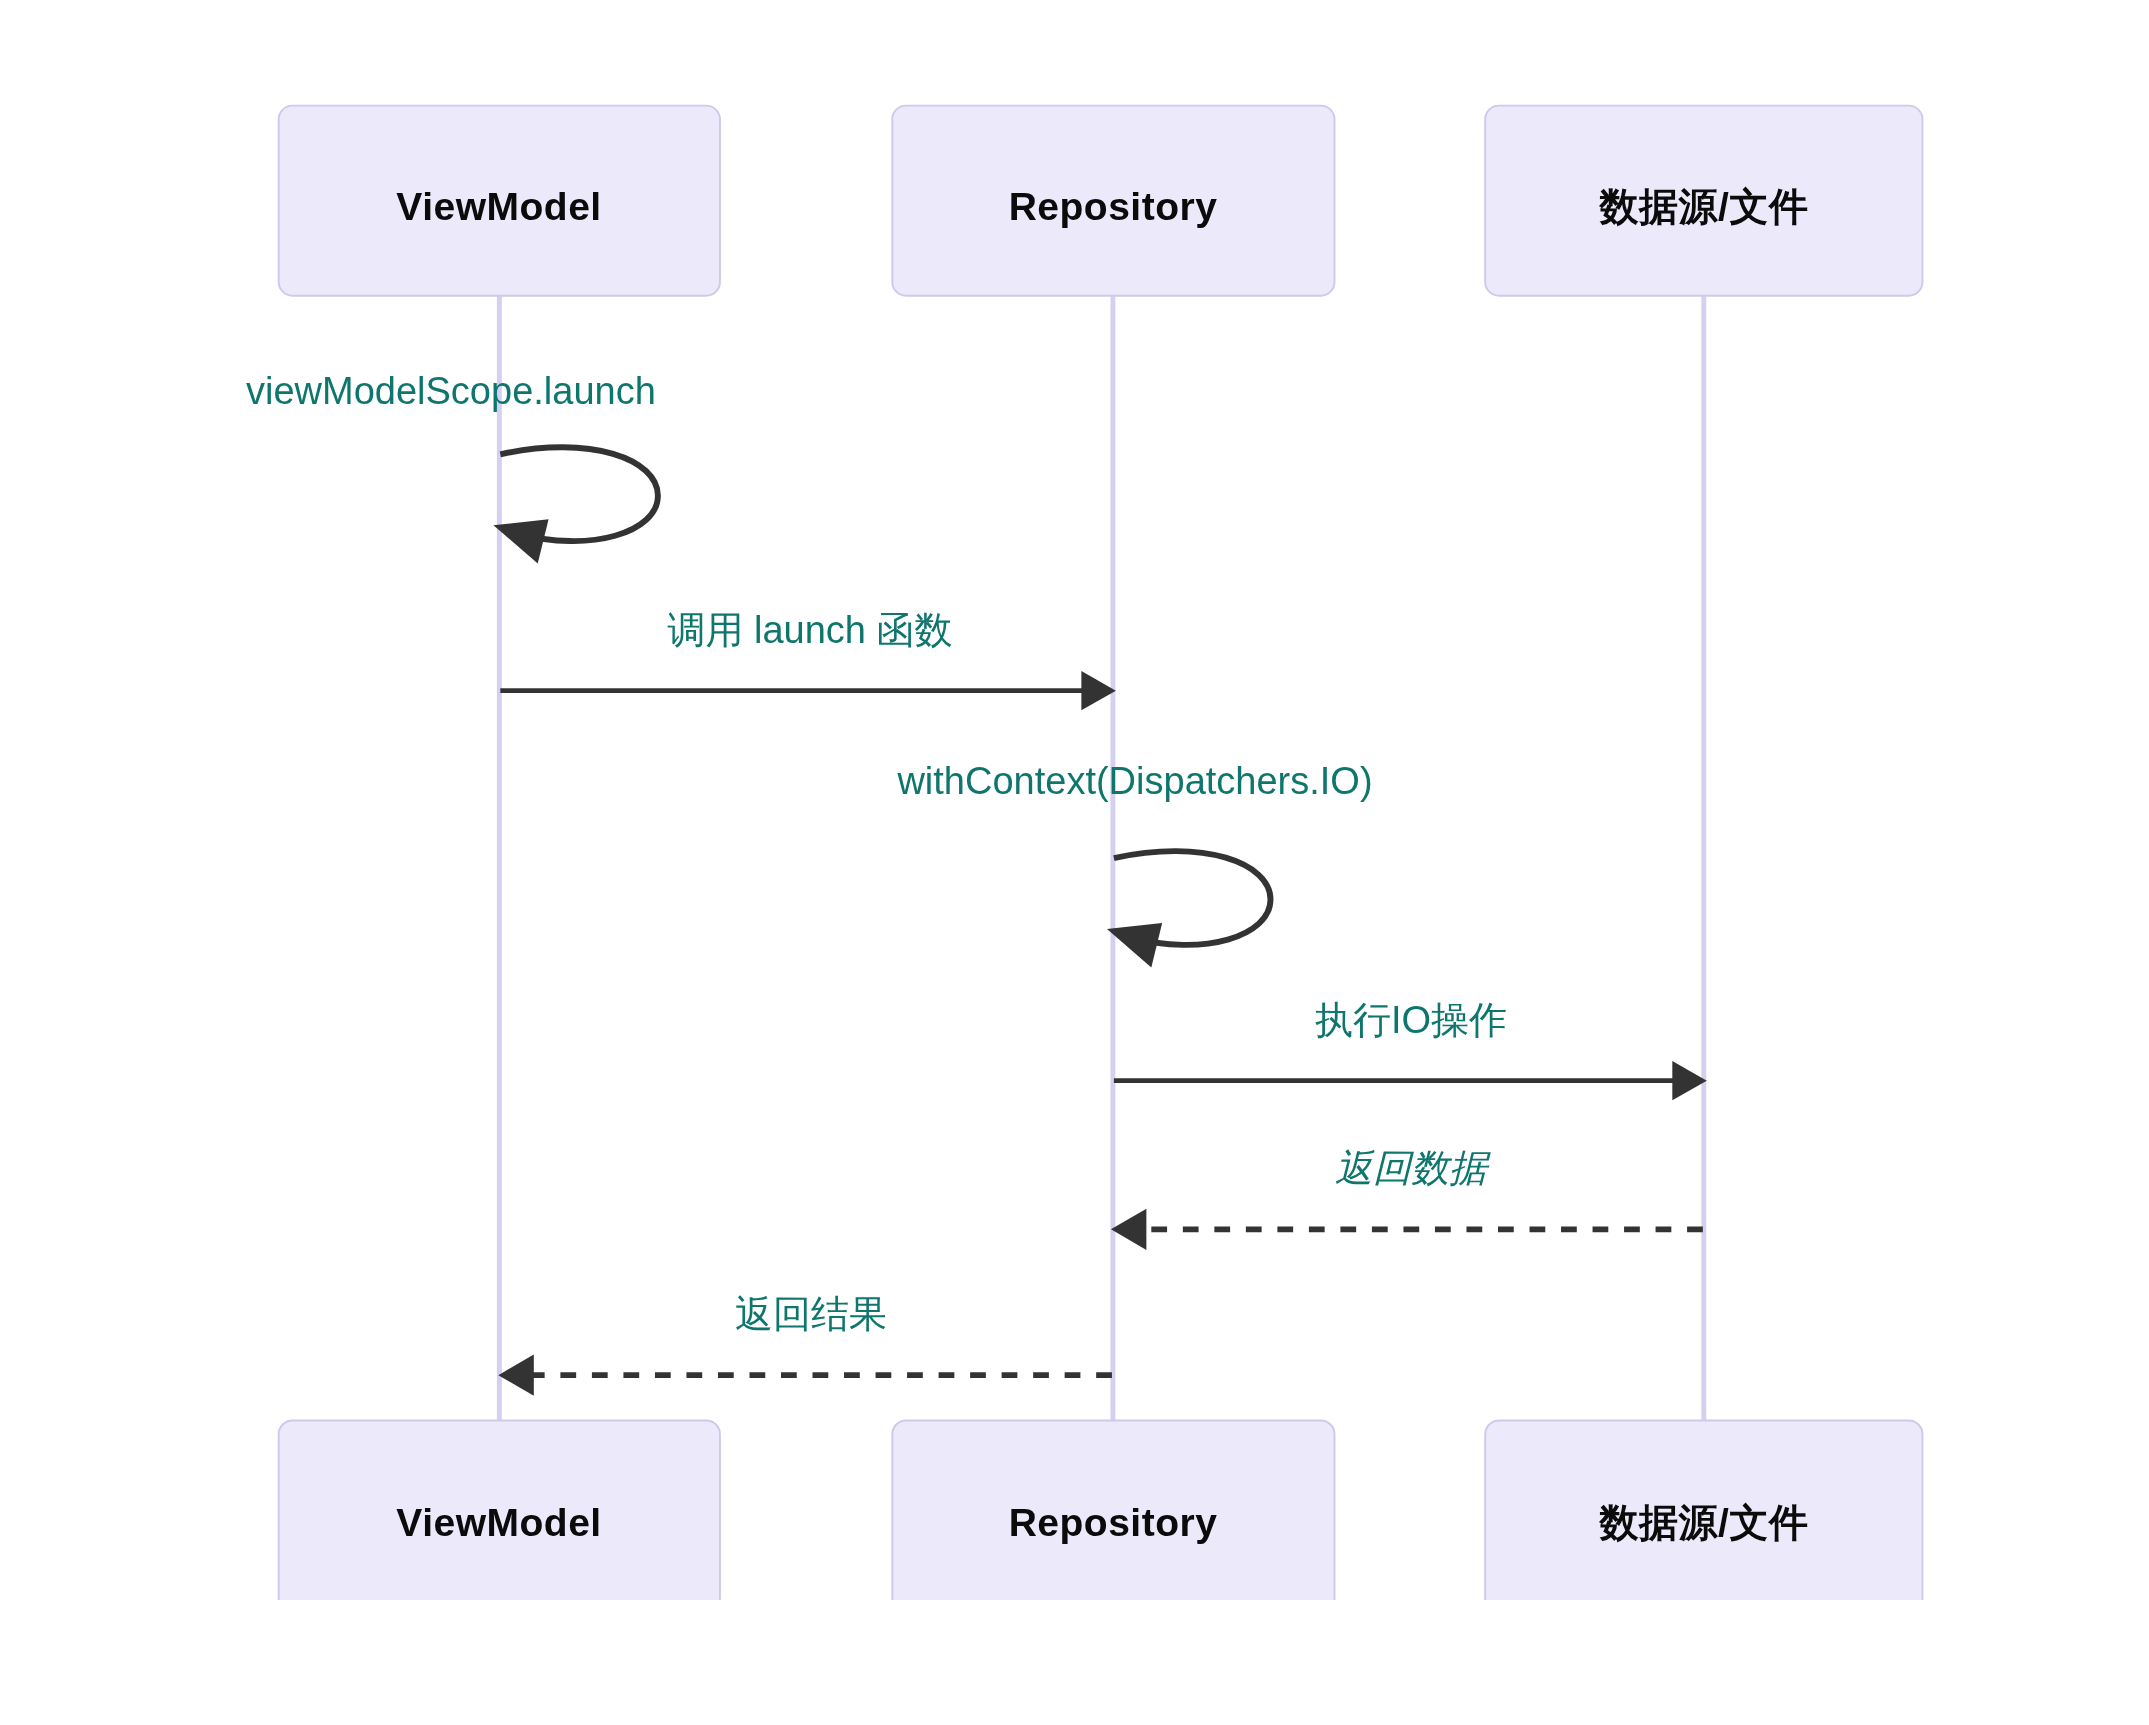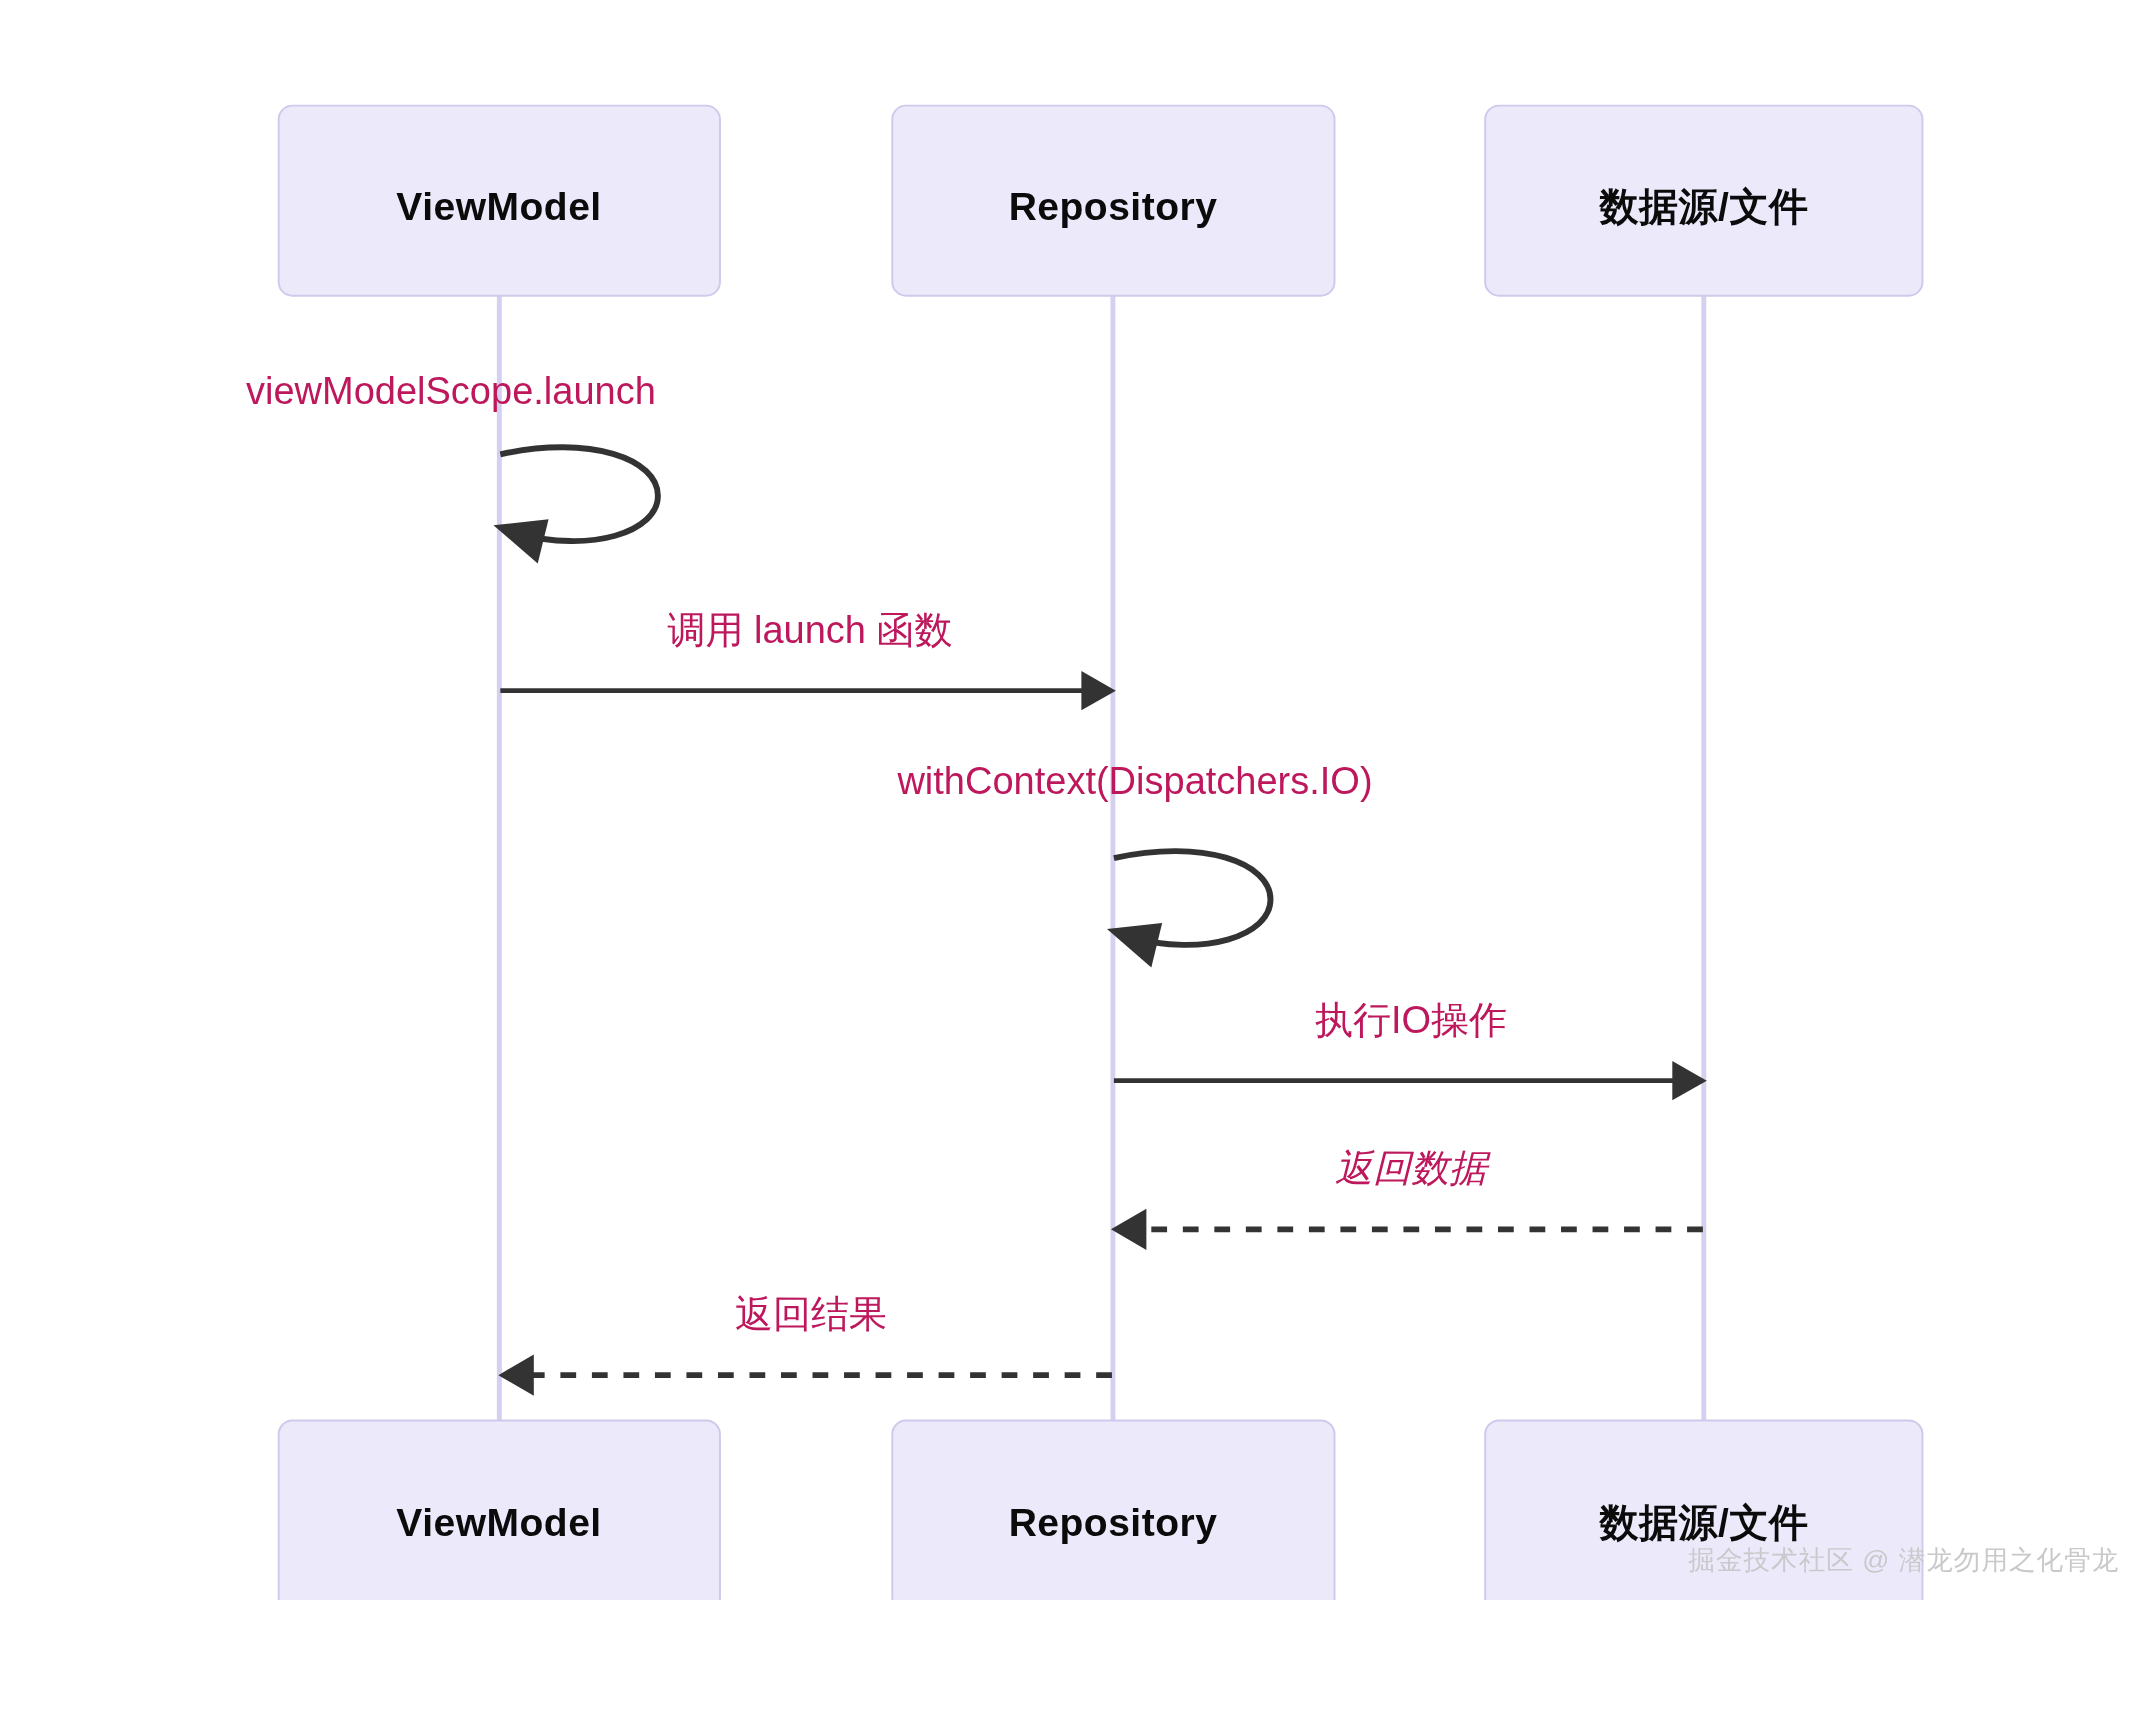--- a/index.html
+++ b/index.html
@@ -61,21 +61,21 @@
     font-weight: 700;
     color: #0b0b0b;
     line-height: 1;
     white-space: nowrap;
     transform: translate(-50%, -50%);
     letter-spacing: 0.5px;
   }
   .msg-label {
     position: absolute;
     font-size: 38px;
-    color: #be185d;
+    color: #0f766e;
     line-height: 1;
     white-space: nowrap;
   }
   .msg-label.center {
     transform: translate(-50%, -50%);
   }
   .msg-label.left {
     transform: translate(0, -50%);
   }
   .watermark {
@@ -144,16 +144,15 @@
   <div class="msg-label center" style="left:810px; top:630px;">调用 launch 函数</div>
 
   <div class="msg-label center" style="left:1135px; top:781px;">withContext(Dispatchers.IO)</div>
 
   <div class="msg-label center" style="left:1411px; top:1020px;text-align:right;">执行IO操作</div>
 
   <div class="msg-label center" style="left:1411px; top:1168px;font-style:italic;">返回数据</div>
 
   <div class="msg-label center" style="left:811px; top:1314px;">返回结果</div>
 
-  <div class="watermark">掘金技术社区 @ 潜龙勿用之化骨龙</div>
 
 </div>
 
 
 </body></html>

